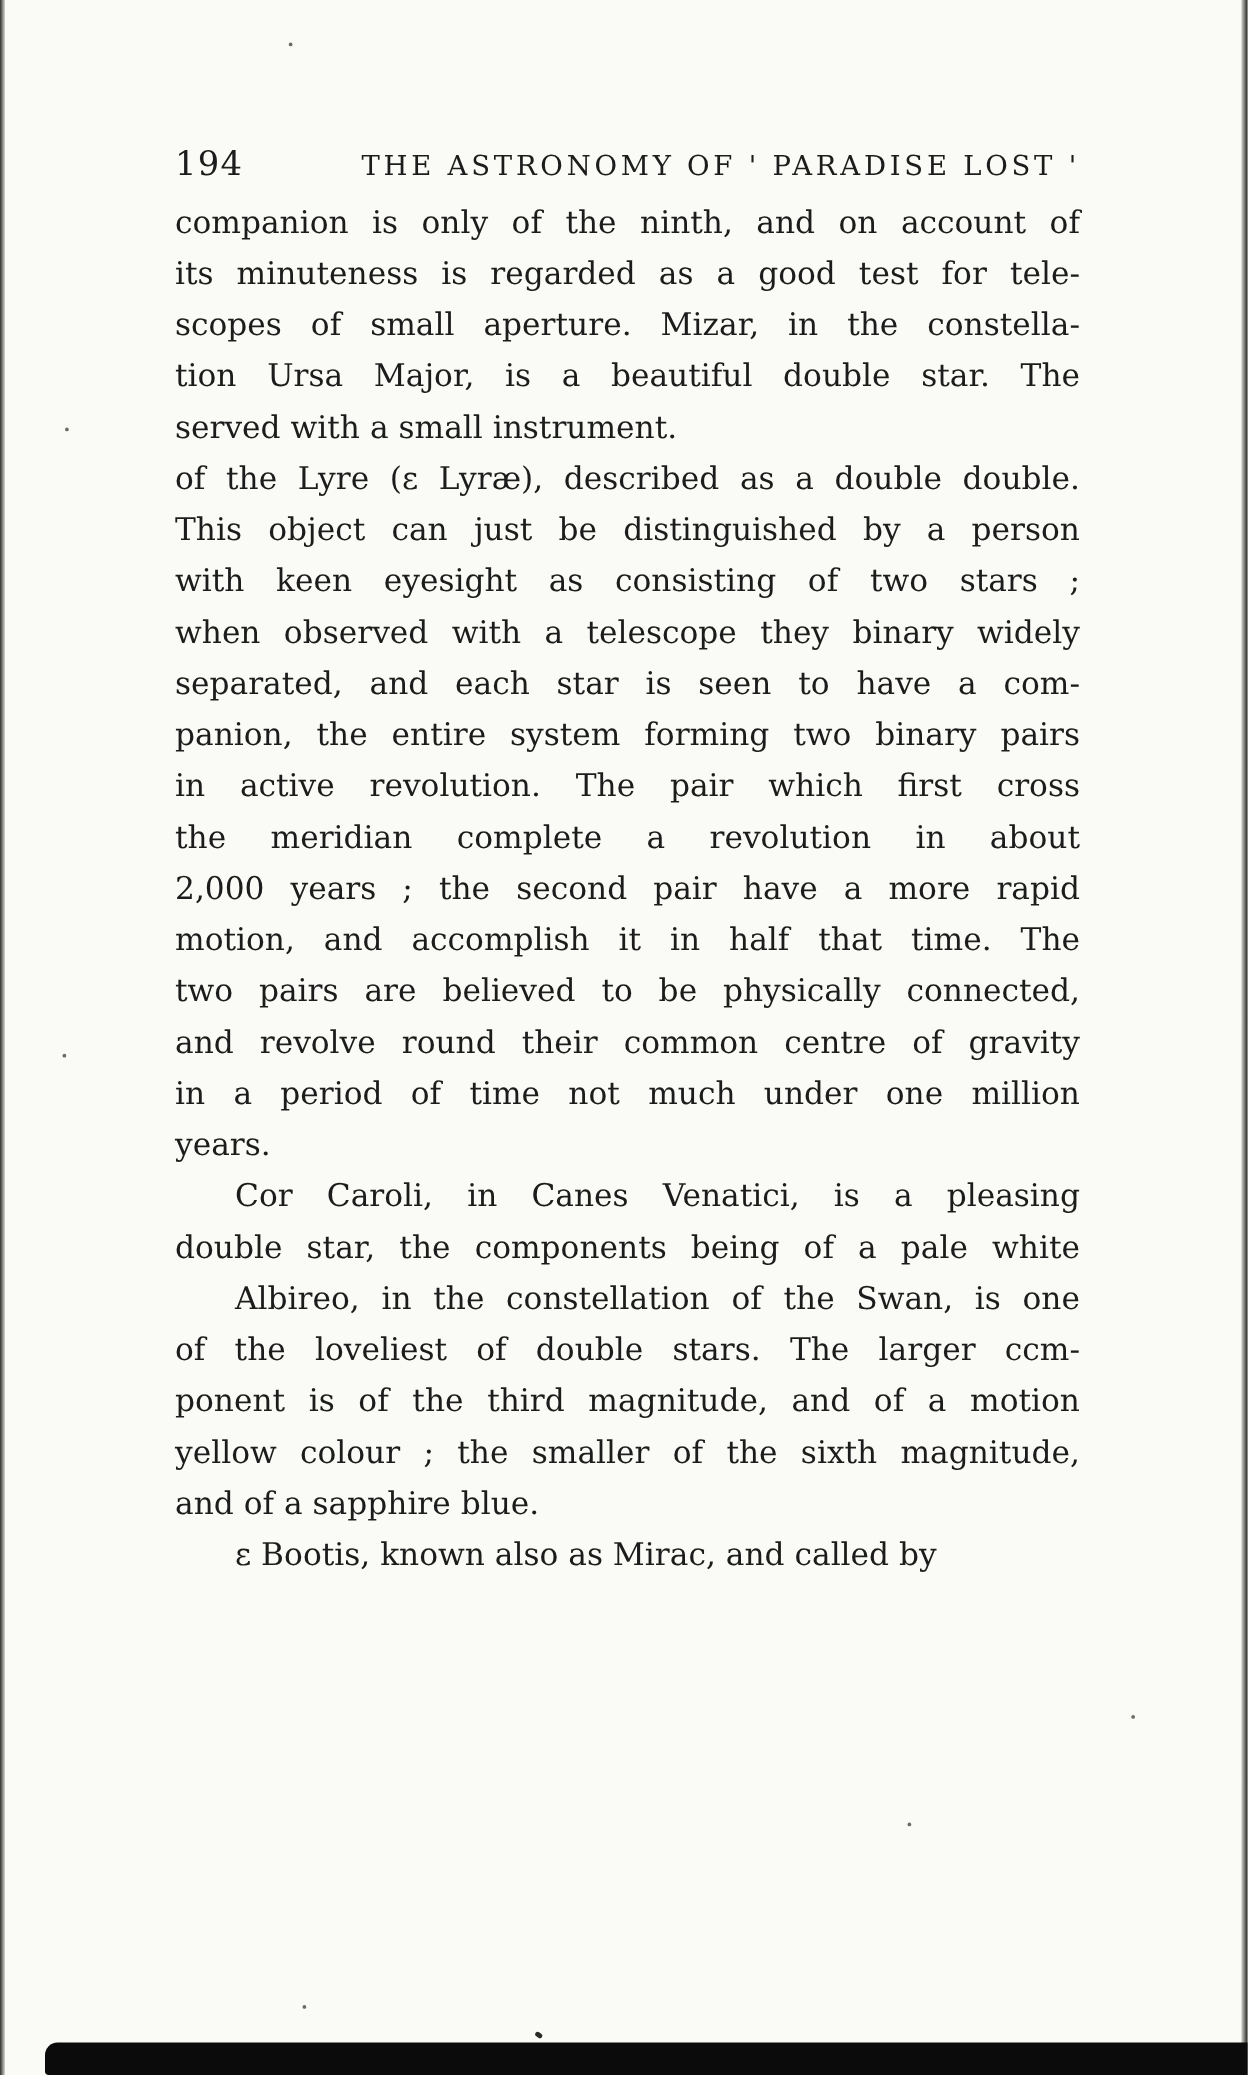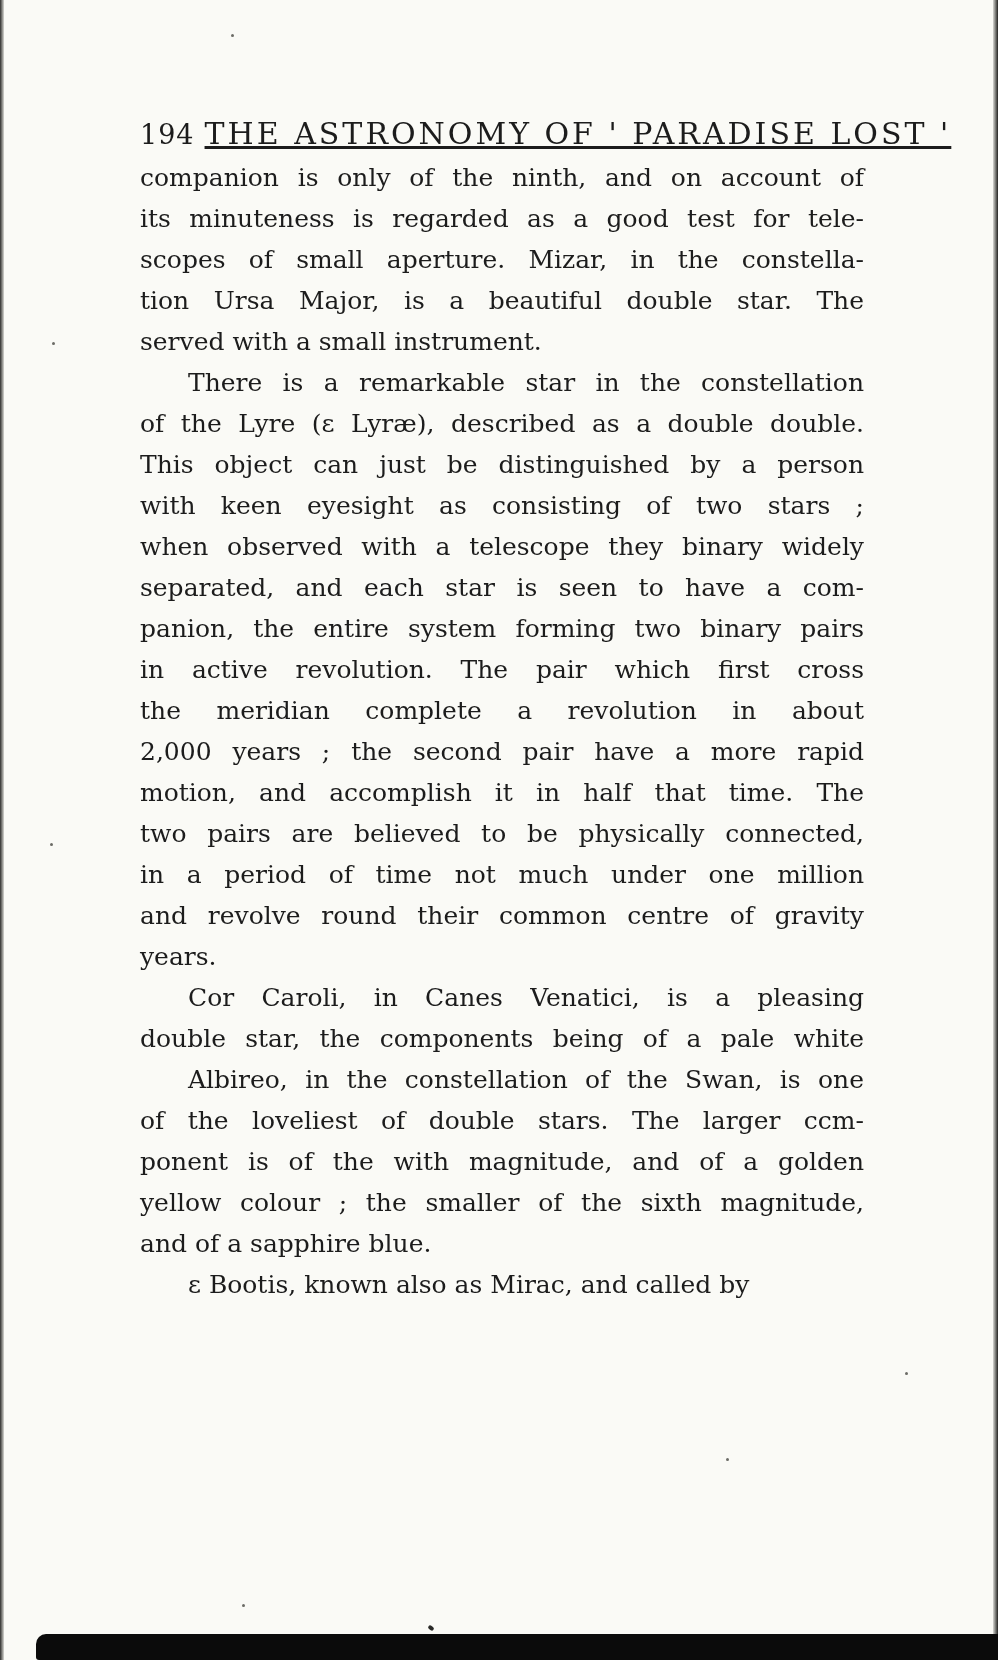--- a/index.html
+++ b/index.html
@@ -47,25 +47,24 @@
     display: flex;
     align-items: baseline;
   }
   .page-number {
     font-size: 27px;
     letter-spacing: 1px;
   }
   .running-title {
     flex: 1;
     text-align: right;
-    font-size: 30px;
+    font-size: 22px;
     letter-spacing: 3px;
     white-space: nowrap;
     padding-left: 10px;
-    text-decoration: underline;
   }
   .text-block {
     position: absolute;
     left: 140px;
     top: 157px;
     width: 724px;
     font-size: 25px;
     line-height: 41px;
   }
   .line {
@@ -97,36 +96,35 @@
   <span class="page-number">194</span>
   <span class="running-title">THE ASTRONOMY OF ' PARADISE LOST '</span>
 </div>
 
 <div class="text-block">
     <div class="line">companion is only of the ninth, and on account of</div>
     <div class="line">its minuteness is regarded as a good test for tele-</div>
     <div class="line">scopes of small aperture. Mizar, in the constella-</div>
     <div class="line">tion Ursa Major, is a beautiful double star. The</div>
     <div class="line last">served with a small instrument.</div>
-    <div class="line indent">There is a remarkable star in the constellation</div>
     <div class="line">of the Lyre (ε Lyræ), described as a double double.</div>
     <div class="line">This object can just be distinguished by a person</div>
     <div class="line">with keen eyesight as consisting of two stars ;</div>
     <div class="line">when observed with a telescope they binary widely</div>
     <div class="line">separated, and each star is seen to have a com-</div>
     <div class="line">panion, the entire system forming two binary pairs</div>
     <div class="line">in active revolution. The pair which first cross</div>
     <div class="line">the meridian complete a revolution in about</div>
     <div class="line">2,000 years ; the second pair have a more rapid</div>
     <div class="line">motion, and accomplish it in half that time. The</div>
     <div class="line">two pairs are believed to be physically connected,</div>
+    <div class="line">and revolve round their common centre of gravity</div>
     <div class="line">in a period of time not much under one million</div>
-    <div class="line">and revolve round their common centre of gravity</div>
     <div class="line last">years.</div>
     <div class="line indent">Cor Caroli, in Canes Venatici, is a pleasing</div>
     <div class="line">double star, the components being of a pale white</div>
     <div class="line indent">Albireo, in the constellation of the Swan, is one</div>
     <div class="line">of the loveliest of double stars. The larger ccm-</div>
-    <div class="line">ponent is of the with magnitude, and of a golden</div>
+    <div class="line">ponent is of the third magnitude, and of a motion</div>
     <div class="line">yellow colour ; the smaller of the sixth magnitude,</div>
     <div class="line last">and of a sapphire blue.</div>
     <div class="line last indent">ε Bootis, known also as Mirac, and called by</div>
   </div>
 
 </body></html>

